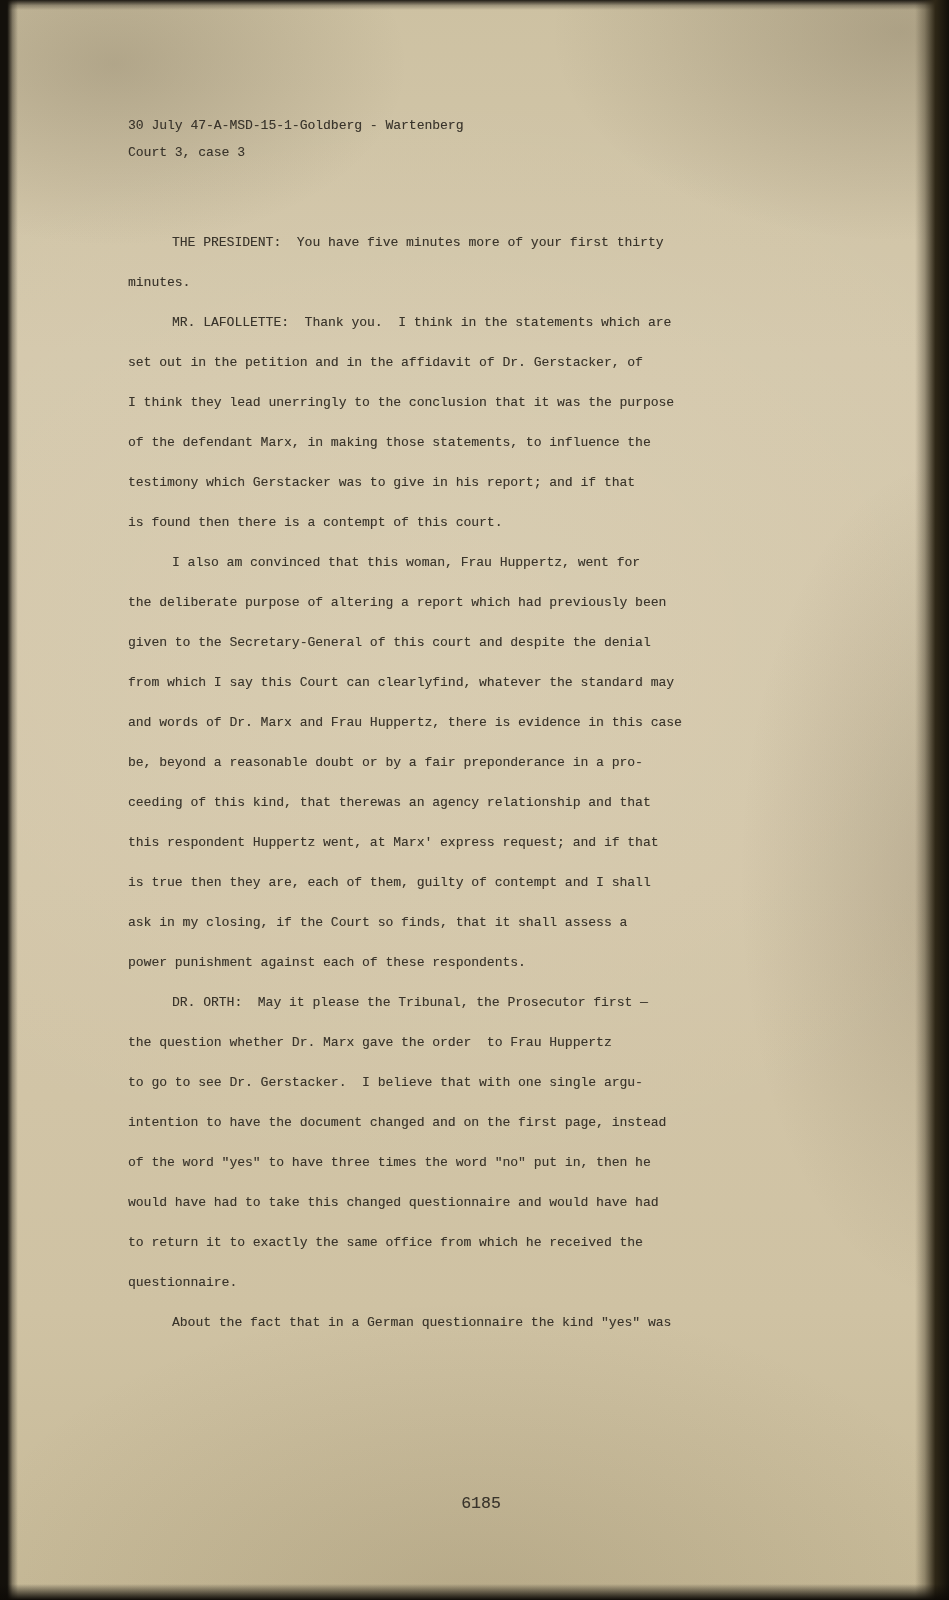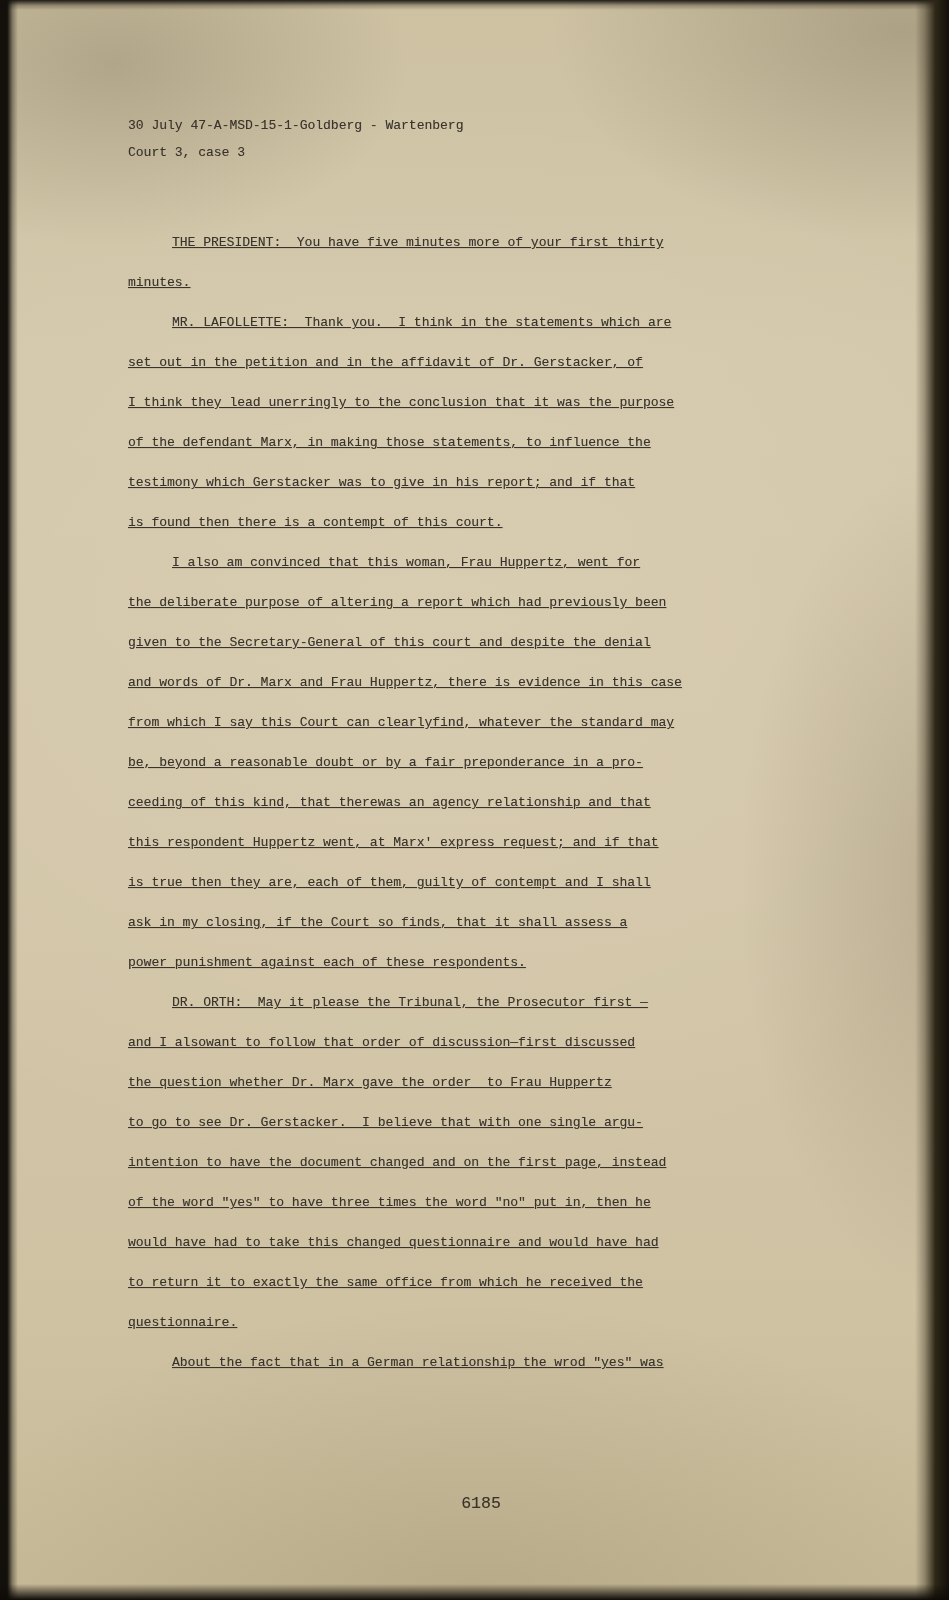--- a/index.html
+++ b/index.html
@@ -54,21 +54,20 @@
     color: var(--ink);
     font-size: 13px;
     text-shadow: 0.3px 0.3px 0 rgba(57,52,43,0.35);
   }
   .header-line {
     white-space: pre;
     line-height: 27px;
   }
   .body-text {
     margin-top: 57px;
-    text-decoration: underline;
   }
   .line {
     white-space: pre;
     line-height: 40px;
     height: 40px;
   }
   .line.first {
     padding-left: 44px;
   }
   .page-number {
@@ -102,35 +101,34 @@
         <div class="line">minutes.</div>
         <div class="line first">MR. LAFOLLETTE:  Thank you.  I think in the statements which are</div>
         <div class="line">set out in the petition and in the affidavit of Dr. Gerstacker, of</div>
         <div class="line">I think they lead unerringly to the conclusion that it was the purpose</div>
         <div class="line">of the defendant Marx, in making those statements, to influence the</div>
         <div class="line">testimony which Gerstacker was to give in his report; and if that</div>
         <div class="line">is found then there is a contempt of this court.</div>
         <div class="line first">I also am convinced that this woman, Frau Huppertz, went for</div>
         <div class="line">the deliberate purpose of altering a report which had previously been</div>
         <div class="line">given to the Secretary-General of this court and despite the denial</div>
+        <div class="line">from which I say this Court can clearlyfind, whatever the standard may</div>
         <div class="line">and words of Dr. Marx and Frau Huppertz, there is evidence in this case</div>
-        <div class="line">from which I say this Court can clearlyfind, whatever the standard may</div>
         <div class="line">be, beyond a reasonable doubt or by a fair preponderance in a pro-</div>
         <div class="line">ceeding of this kind, that therewas an agency relationship and that</div>
         <div class="line">this respondent Huppertz went, at Marx' express request; and if that</div>
         <div class="line">is true then they are, each of them, guilty of contempt and I shall</div>
         <div class="line">ask in my closing, if the Court so finds, that it shall assess a</div>
         <div class="line">power punishment against each of these respondents.</div>
         <div class="line first">DR. ORTH:  May it please the Tribunal, the Prosecutor first —</div>
-        <div class="line">and I alsowant to follow that order of discussion—first discussed</div>
         <div class="line">the question whether Dr. Marx gave the order  to Frau Huppertz</div>
         <div class="line">to go to see Dr. Gerstacker.  I believe that with one single argu-</div>
         <div class="line">intention to have the document changed and on the first page, instead</div>
         <div class="line">of the word "yes" to have three times the word "no" put in, then he</div>
         <div class="line">would have had to take this changed questionnaire and would have had</div>
         <div class="line">to return it to exactly the same office from which he received the</div>
         <div class="line">questionnaire.</div>
-        <div class="line first">About the fact that in a German relationship the wrod "yes" was</div>
+        <div class="line first">About the fact that in a German questionnaire the kind "yes" was</div>
       </div>
   </div>
 
   <div class="page-number">6185</div>
 </div>
 
 </body></html>

